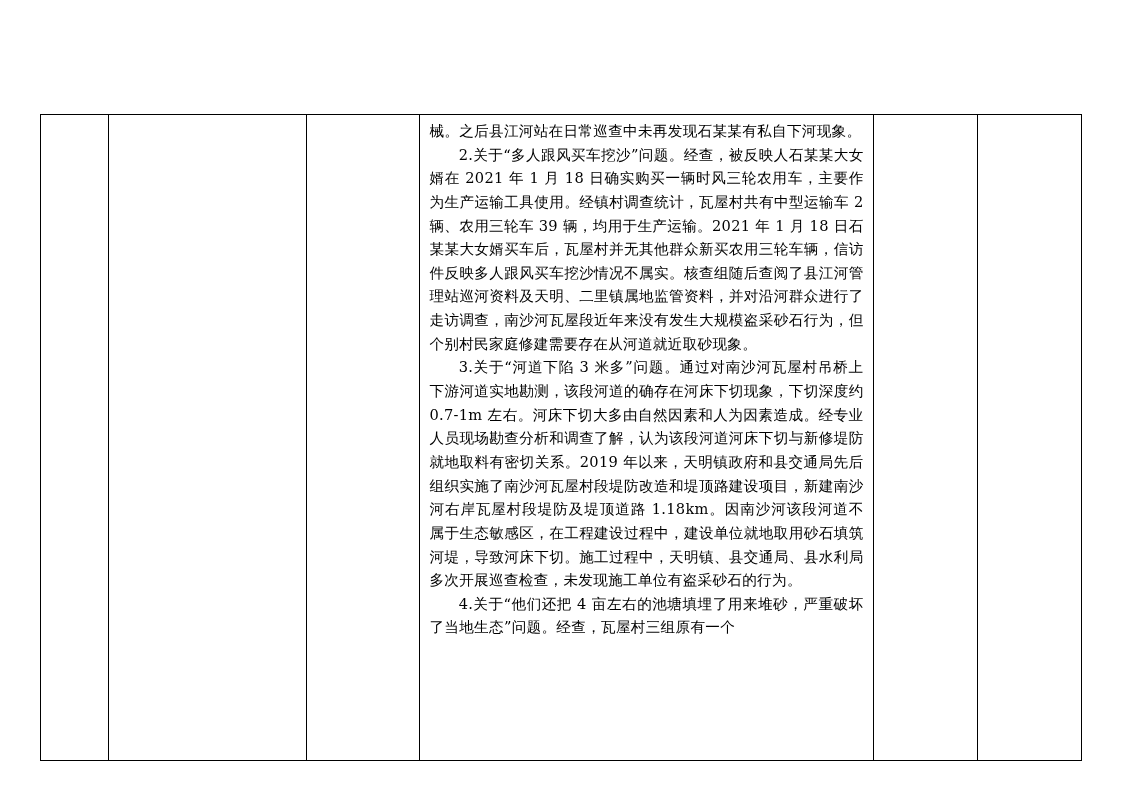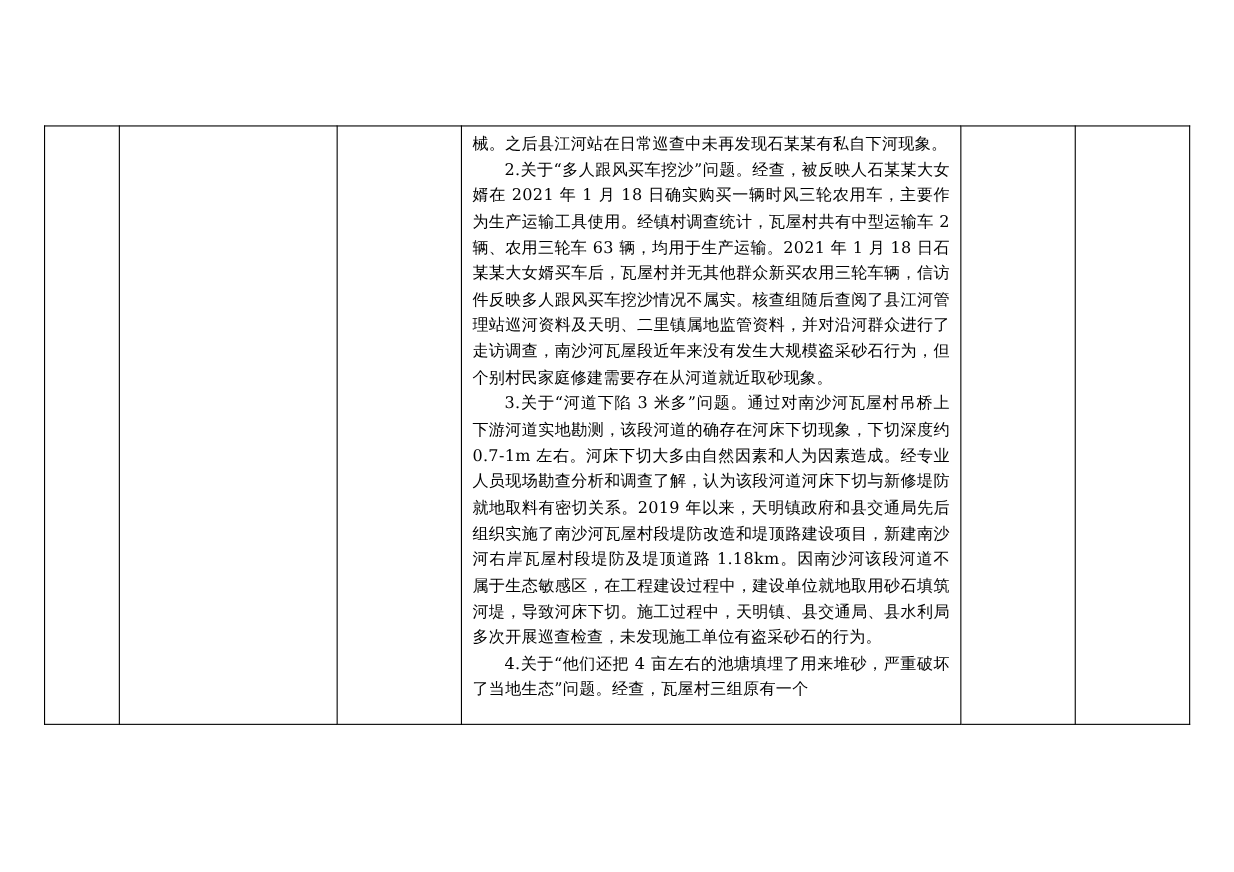--- a/index.html
+++ b/index.html
@@ -24,21 +24,21 @@
     height: 793px;
     background: #ffffff;
   }
 
   
   #doc-table {
     position: absolute;
     left: 40px;
     top: 114px;
     width: 1042px;
-    height: 545px;
+    height: 647px;
     border-collapse: collapse;
     table-layout: fixed;
   }
   #doc-table td {
     border: 1px solid #000000;
     vertical-align: top;
     padding: 0;
   }
   .col-a { width: 60px; }
   .col-b { width: 175px; }
@@ -86,21 +86,21 @@
       <col class="col-f">
     </colgroup>
     <tbody>
       <tr>
         <td class="cell-empty"></td>
         <td class="cell-empty"></td>
         <td class="cell-empty"></td>
         <td>
           <div class="narrative">
             <p>械。之后县江河站在日常巡查中未再发现石某某有私自下河现象。</p>
-            <p class="indent">2.关于“多人跟风买车挖沙”问题。经查，被反映人石某某大女婿在 2021 年 1 月 18 日确实购买一辆时风三轮农用车，主要作为生产运输工具使用。经镇村调查统计，瓦屋村共有中型运输车 2 辆、农用三轮车 63 辆，均用于生产运输。2021 年 1 月 18 日石某某大女婿买车后，瓦屋村并无其他群众新买农用三轮车辆，信访件反映多人跟风买车挖沙情况不属实。核查组随后查阅了县江河管理站巡河资料及天明、二里镇属地监管资料，并对沿河群众进行了走访调查，南沙河瓦屋段近年来没有发生大规模盗采砂石行为，但个别村民家庭修建需要存在从河道就近取砂现象。</p>
+            <p class="indent">2.关于“多人跟风买车挖沙”问题。经查，被反映人石某某大女婿在 2021 年 1 月 18 日确实购买一辆时风三轮农用车，主要作为生产运输工具使用。经镇村调查统计，瓦屋村共有中型运输车 2 辆、农用三轮车 39 辆，均用于生产运输。2021 年 1 月 18 日石某某大女婿买车后，瓦屋村并无其他群众新买农用三轮车辆，信访件反映多人跟风买车挖沙情况不属实。核查组随后查阅了县江河管理站巡河资料及天明、二里镇属地监管资料，并对沿河群众进行了走访调查，南沙河瓦屋段近年来没有发生大规模盗采砂石行为，但个别村民家庭修建需要存在从河道就近取砂现象。</p>
             <p class="indent">3.关于“河道下陷 3 米多”问题。通过对南沙河瓦屋村吊桥上下游河道实地勘测，该段河道的确存在河床下切现象，下切深度约 0.7-1m 左右。河床下切大多由自然因素和人为因素造成。经专业人员现场勘查分析和调查了解，认为该段河道河床下切与新修堤防就地取料有密切关系。2019 年以来，天明镇政府和县交通局先后组织实施了南沙河瓦屋村段堤防改造和堤顶路建设项目，新建南沙河右岸瓦屋村段堤防及堤顶道路 1.18km。因南沙河该段河道不属于生态敏感区，在工程建设过程中，建设单位就地取用砂石填筑河堤，导致河床下切。施工过程中，天明镇、县交通局、县水利局多次开展巡查检查，未发现施工单位有盗采砂石的行为。</p>
             <p class="indent">4.关于“他们还把 4 亩左右的池塘填埋了用来堆砂，严重破坏了当地生态”问题。经查，瓦屋村三组原有一个</p>
           </div>
         </td>
         <td class="cell-empty"></td>
         <td class="cell-empty"></td>
       </tr>
     </tbody>
   </table>
 

